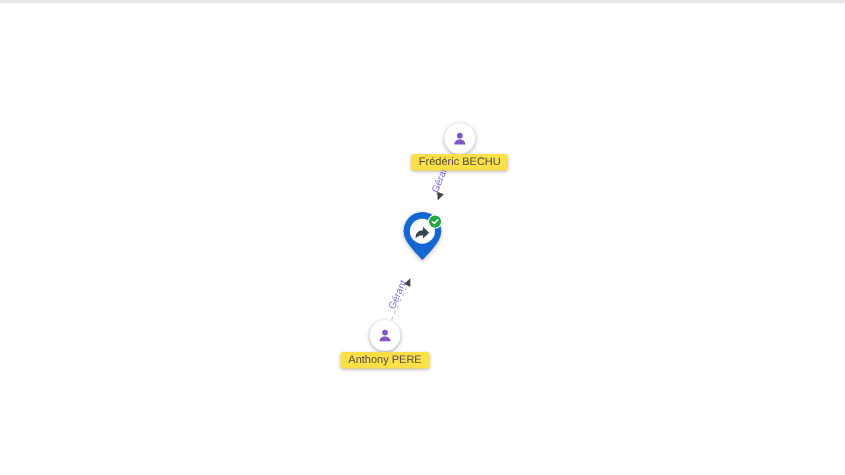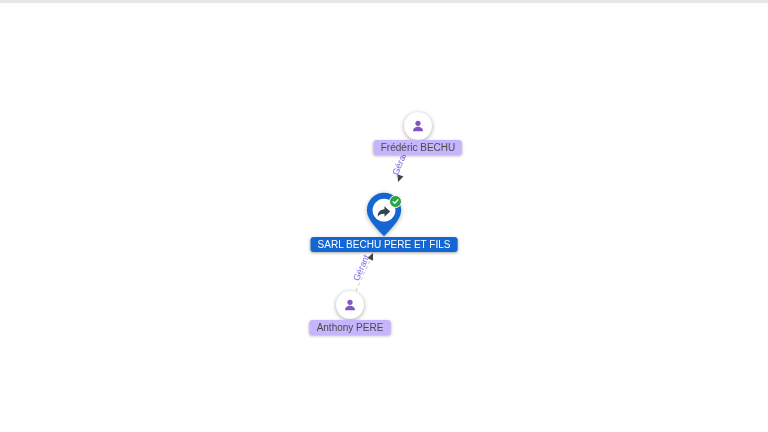--- a/index.html
+++ b/index.html
@@ -21,21 +21,21 @@
   .edge-label{font-size:9px;font-family:"Liberation Sans",sans-serif;}
 
   .person-node{
     position:absolute;width:28px;height:28px;border-radius:50%;
     background:#fff;box-shadow:0 1px 4px rgba(0,0,0,.35);
     display:flex;align-items:center;justify-content:center;
     cursor:pointer;
   }
   .pill{
     position:absolute;transform:translateX(-50%);
-    background:#c4b5fd;color:#4a4a4a;
+    background:#fde047;color:#4a4a4a;
     font-size:10px;line-height:11px;
     padding:2px 7px;border-radius:3px;
     box-shadow:0 1px 3px rgba(0,0,0,.3);
     white-space:nowrap;cursor:pointer;
   }
   .pill.company{
     background:#1467d2;color:#ffffff;
     box-shadow:0 1px 3px rgba(0,0,0,.35);
   }
   .pin{
@@ -80,21 +80,20 @@
       <path d="M20 1 C10 1 2 9 2 19.5 C2 27.5 8.5 35 20 47 C31.5 35 38 27.5 38 19.5 C38 9 30 1 20 1 Z" fill="#1467d2"></path>
       <circle cx="20" cy="19.5" r="12" fill="#ffffff"></circle>
       <path d="M13.5 25 c0.3-4.2 3-6.3 7-6.5 v-3.2 l6 5.6 -6 5.6 v-3.2 c-3 0-5.2 0.6-7 3.2 z" fill="#37474f"></path>
     </svg>
   </div>
   <div class="badge" style="left:389px;top:195px;">
     <svg width="7" height="7" viewBox="0 0 10 10">
       <path d="M1.5 5.2 L4 7.5 L8.5 2.5" stroke="#ffffff" stroke-width="1.8" fill="none" stroke-linecap="round" stroke-linejoin="round"></path>
     </svg>
   </div>
-  <div class="pill company" style="left:384px;top:237px;">SARL BECHU PERE ET FILS</div>
 
   <div class="person-node" style="left:336px;top:291px;">
     <svg width="16" height="16" viewBox="0 0 24 24">
       <circle cx="12" cy="8" r="3.9" fill="#7e57c2"></circle>
       <path d="M4.5 19.8 c0-4.2 3.4-6.6 7.5-6.6 s7.5 2.4 7.5 6.6 v0.2 h-15 z" fill="#7e57c2"></path>
     </svg>
   </div>
   <div class="pill" style="left:350px;top:320px;">Anthony PERE</div>
 
 </div>

